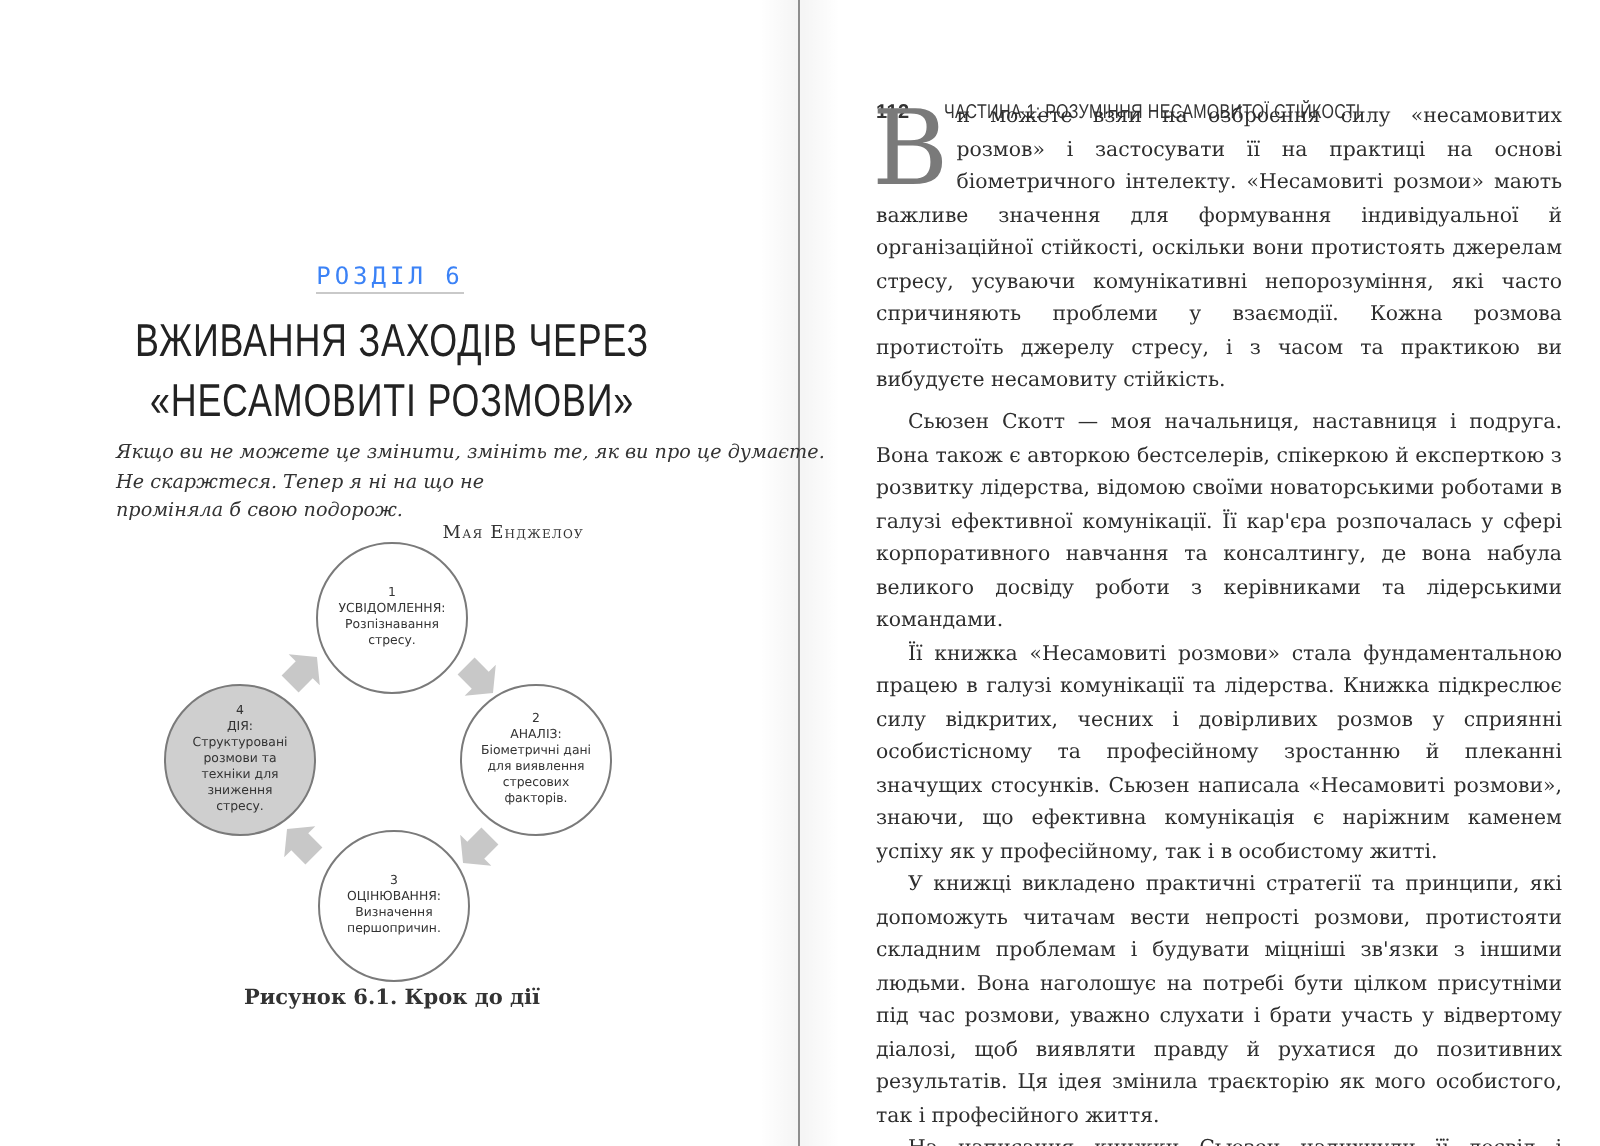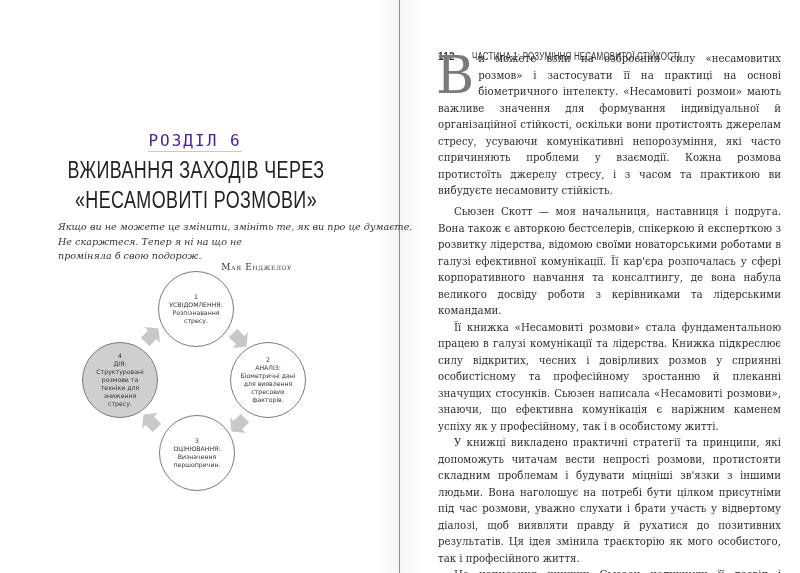--- a/index.html
+++ b/index.html
@@ -7,21 +7,21 @@
   body { position: relative; font-family: "DejaVu Serif", serif; color: #2a2a2a; }
 
   .spread { position: absolute; left: 0; top: 0; width: 800px; height: 573px; }
   .gutter-shadow { position: absolute; top: 0; left: 380px; width: 40px; height: 573px;
     background: linear-gradient(to right, rgba(0,0,0,0) 0%, rgba(0,0,0,0.04) 45%, rgba(0,0,0,0.04) 55%, rgba(0,0,0,0) 100%); }
   .divider { position: absolute; top: 0; left: 399px; width: 1px; height: 573px; background: #8e8e8e; }
 
   
   .left-page { position: absolute; left: 0; top: 0; width: 399px; height: 573px; }
   .chapter-label { position: absolute; top: 131px; left: 0; width: 390px; text-align: center;
-    font-family: "DejaVu Sans Mono", monospace; font-size: 16px; letter-spacing: 2px; color: #4c1d95; }
+    font-family: "DejaVu Sans Mono", monospace; font-size: 12px; letter-spacing: 2px; color: #3b82f6; }
   .chapter-label span { border-bottom: 1px solid #c9c9c9; padding-bottom: 1px; }
   .chapter-title { position: absolute; top: 155px; left: 0; width: 392px; text-align: center;
     font-family: "Liberation Sans", sans-serif; font-size: 23px; line-height: 30px;
     color: #222; transform: scaleX(0.78); transform-origin: center; letter-spacing: 0.5px; }
   .epigraph { position: absolute; top: 220px; left: 58px; width: 236px;
     font-family: "DejaVu Serif", serif; font-style: italic; font-size: 9.6px; line-height: 14.5px; color: #333; }
   .epigraph-author { position: absolute; top: 262px; left: 150px; width: 142px; text-align: right;
     font-family: "DejaVu Serif", serif; font-size: 9px; font-variant: small-caps; letter-spacing: 0.6px; color: #333; }
 
   .diagram { position: absolute; left: 0; top: 0; width: 399px; height: 573px; }
@@ -106,20 +106,21 @@
         <div class="head">ОЦІНЮВАННЯ:</div>
         <div style="width:50px;">Визначення першопричин.</div>
       </div>
       <div class="circle filled" style="left:82px;top:342px;">
         <div class="num">4</div>
         <div class="head">ДІЯ:</div>
         <div style="width:54px;">Структуровані розмови та техніки для зниження стресу.</div>
       </div>
     </div>
 
+    <div class="caption">Рисунок 6.1. Крок до дії</div>
   </div>
 
   <div class="right-page">
     <div class="running-head">
       <span class="pg">112</span>
       <span class="title">ЧАСТИНА 1: РОЗУМІННЯ НЕСАМОВИТОЇ СТІЙКОСТІ</span>
     </div>
 
     <div class="body-text para1">
       <span class="dropcap">В</span><span>и можете взяи на озброєння силу «несамовитих розмов» і застосувати її на практиці на основі біометричного інтелекту. «Несамовиті розмои» мають важливе значення для формування індивідуальної й організаційної стійкості, оскільки вони протистоять джерелам стресу, усуваючи комунікативні непорозуміння, які часто спричиняють проблеми у взаємодії. Кожна розмова протистоїть джерелу стресу, і з часом та практикою ви вибудуєте </span><span class="it">несамовиту стійкість</span><span>.</span>

